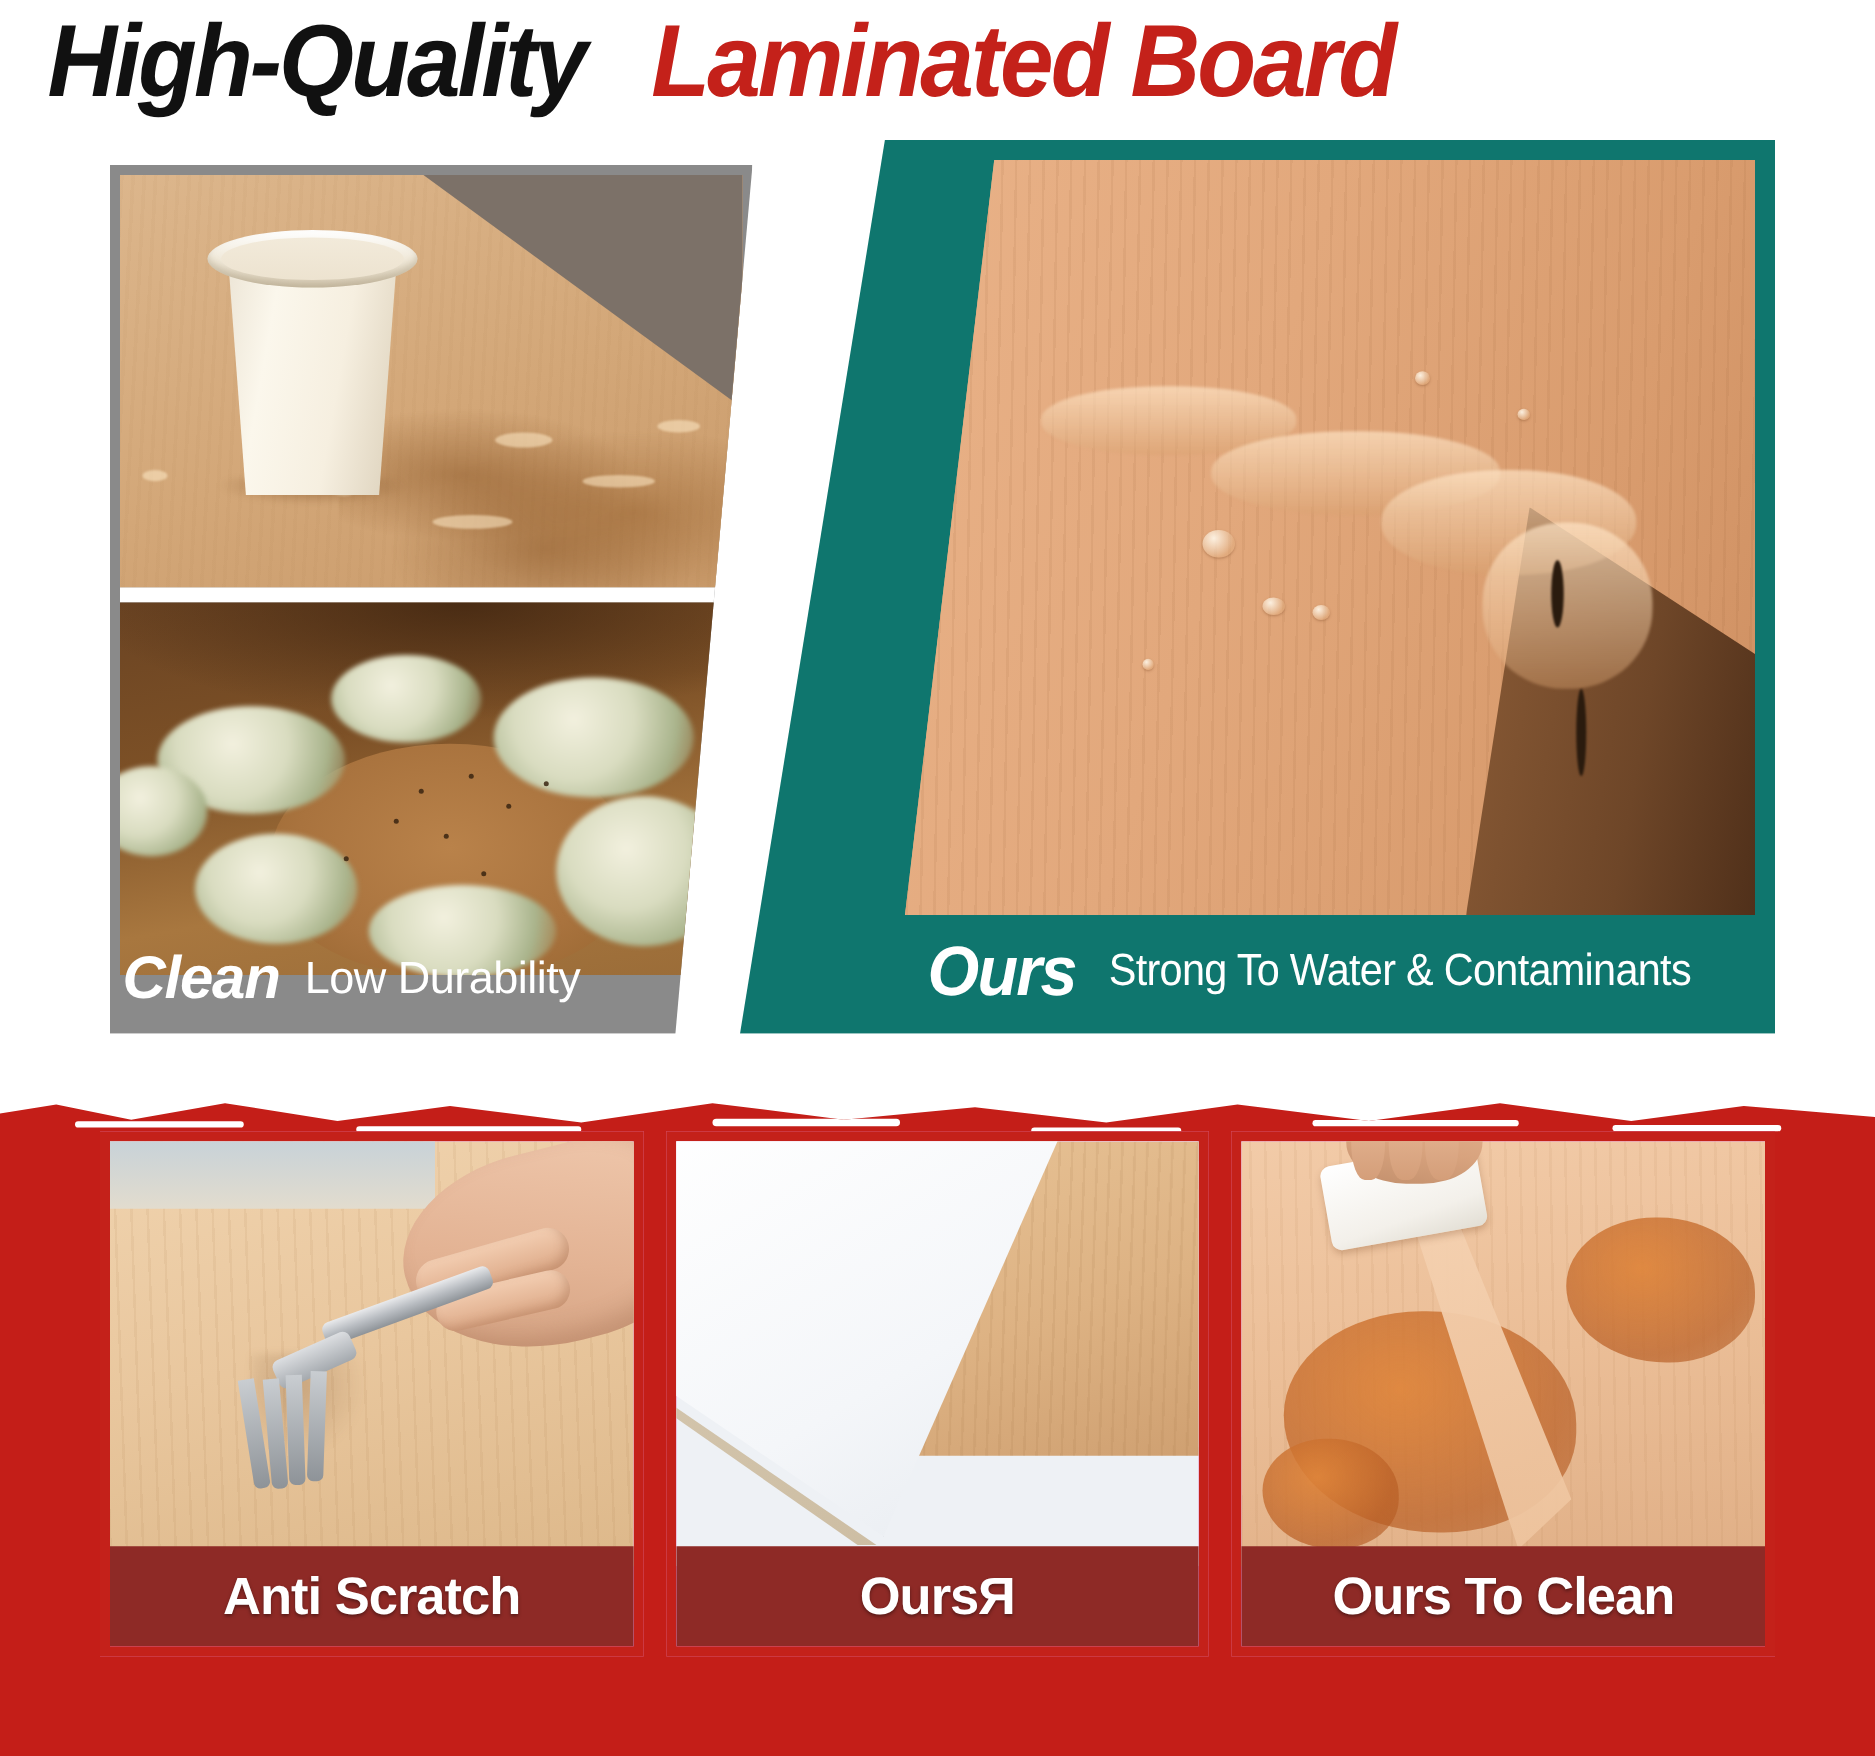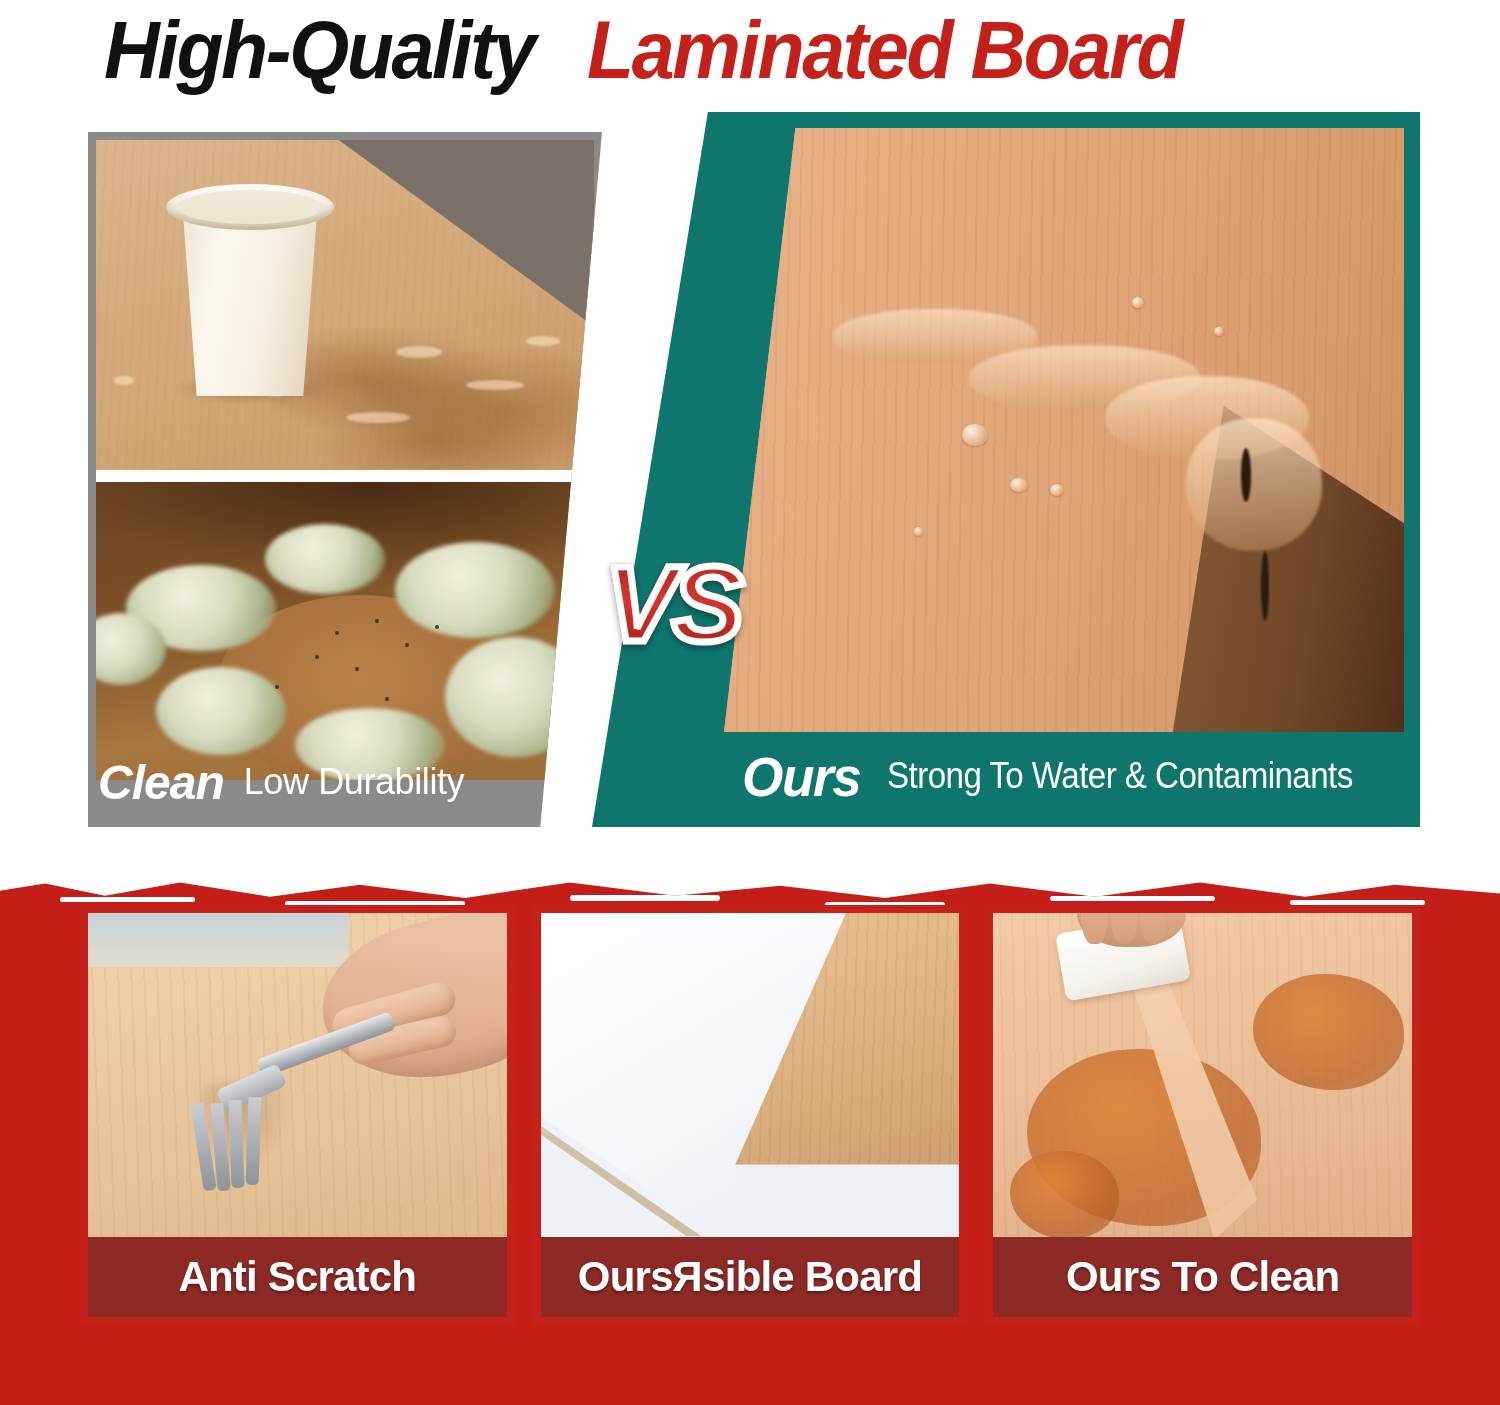--- a/index.html
+++ b/index.html
@@ -3,21 +3,21 @@
 <meta charset="utf-8">
 <style>
   * { margin:0; padding:0; box-sizing:border-box; }
   html,body { width:1500px; height:1405px; background:#ffffff;
     font-family:"Liberation Sans", sans-serif; overflow:hidden; }
 
   #page { position:relative; width:1500px; height:1405px; background:#fff; }
 
   
   .title-row { position:absolute; left:0; top:0; width:1252px; height:100px;
-      display:flex; align-items:center; padding-left:104px; white-space:nowrap; }
+      display:flex; align-items:center; padding-left:38px; white-space:nowrap; }
   .title-part { font-size:82px; font-weight:900; font-style:italic;
       letter-spacing:-2.5px; line-height:1; transform:scaleX(0.94);
       transform-origin:left center; }
   .title-black { color:#111111; }
   .title-red   { color:#C4211A; margin-left:26px; }
 
   
   .compare { position:absolute; left:0; top:104px; width:1500px; height:725px; }
 
   
@@ -287,21 +287,20 @@
         <div class="drip" style="left:76%;top:53%;width:10px;height:54px;"></div>
         <div class="drip" style="left:79%;top:70%;width:8px;height:70px;"></div>
       </div>
 
       <div class="ours-label">
         <span class="ours-strong">Ours</span>
         <span class="ours-sub">Strong To Water &amp; Contaminants</span>
       </div>
     </div>
 
-    <div class="vs-badge">VS</div>
   </div>
 
   <div class="bottom">
     <div class="brush-hole" style="left:4%;top:7.6%;width:9%;height:1.0%;"></div>
     <div class="brush-hole" style="left:19%;top:8.4%;width:12%;height:0.9%;"></div>
     <div class="brush-hole" style="left:38%;top:7.2%;width:10%;height:1.1%;"></div>
     <div class="brush-hole" style="left:55%;top:8.6%;width:8%;height:0.8%;"></div>
     <div class="brush-hole" style="left:70%;top:7.4%;width:11%;height:1.0%;"></div>
     <div class="brush-hole" style="left:86%;top:8.2%;width:9%;height:0.9%;"></div>
     <div class="brush-fleck" style="left:2%;top:3.2%;width:3%;height:1.0%;"></div>
@@ -333,21 +332,20 @@
     <div class="card">
       <div class="card-photo">
         <div class="rev-bg"></div>
         <div class="rev-wood"></div>
         <div class="rev-core"></div>
         <div class="rev-white"></div>
       </div>
       <div class="card-label">
         <span>Ours</span>
           <span class="mirror-r">R</span>
-          <span>sible Board</span>
       </div>
     </div>
 
     <div class="card">
       <div class="card-photo">
         <div class="clean-bg"></div>
         <div class="sauce" style="left:8%;top:40%;width:56%;height:52%;"></div>
         <div class="sauce" style="left:62%;top:18%;width:36%;height:34%;"></div>
         <div class="sauce" style="left:4%;top:70%;width:26%;height:26%;"></div>
         <div class="wiped"></div>

